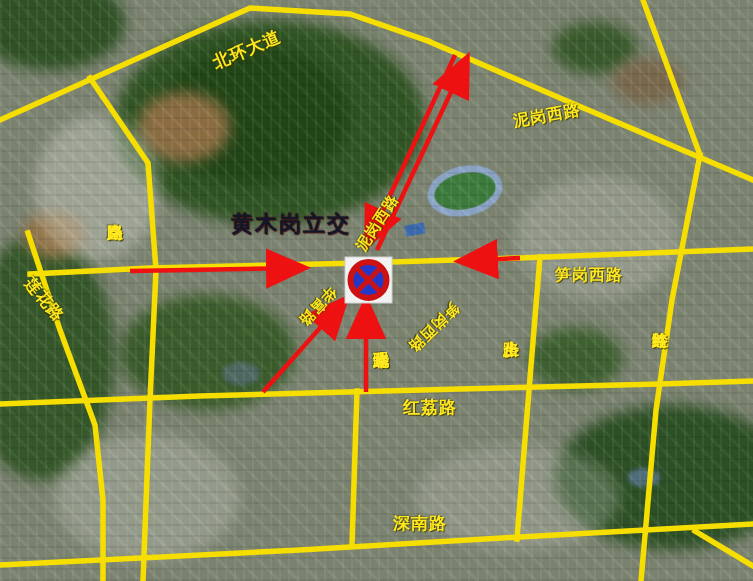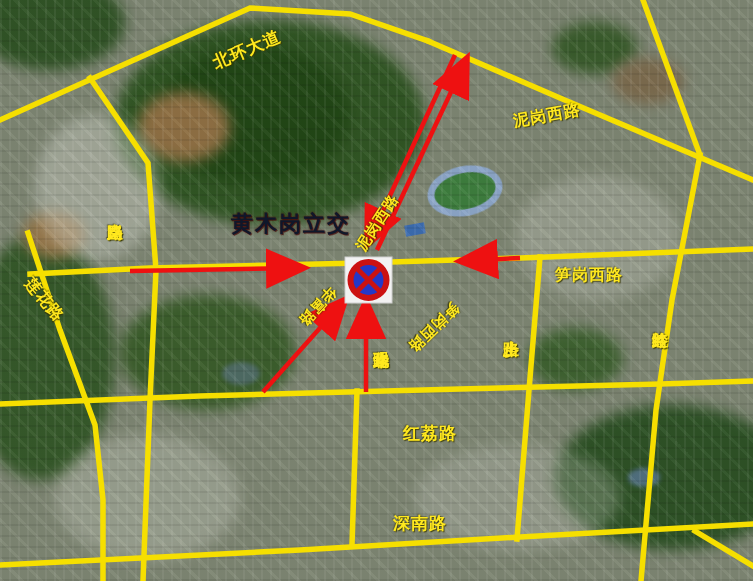--- a/index.html
+++ b/index.html
@@ -123,19 +123,19 @@
   <div class="lbl" style="left:589px;top:275px;">笋岗西路</div>
 
   <div class="lbl v" style="left:660px;top:319px;transform:translate(-50%,-50%);">红岭路</div>
 
   <div class="lbl v" style="left:381px;top:339px;transform:translate(-50%,-50%);">华强北路</div>
 
   <div class="lbl" style="left:433px;top:327px;font-size:15px;transform:translate(-50%,-50%) rotate(136deg);">笋岗西路</div>
 
   <div class="lbl v" style="left:511px;top:328px;transform:translate(-50%,-50%);">上步路</div>
 
-  <div class="lbl big" style="left:430px;top:408px;margin-top:26px;">红荔路</div>
+  <div class="lbl big" style="left:430px;top:408px;">红荔路</div>
 
   <div class="lbl big" style="left:420px;top:524px;">深南路</div>
 
   <div class="lbl" style="left:317px;top:306px;font-size:15px;transform:translate(-50%,-50%) rotate(132deg);">华富路</div>
 
 </div>
 
 </body></html>

